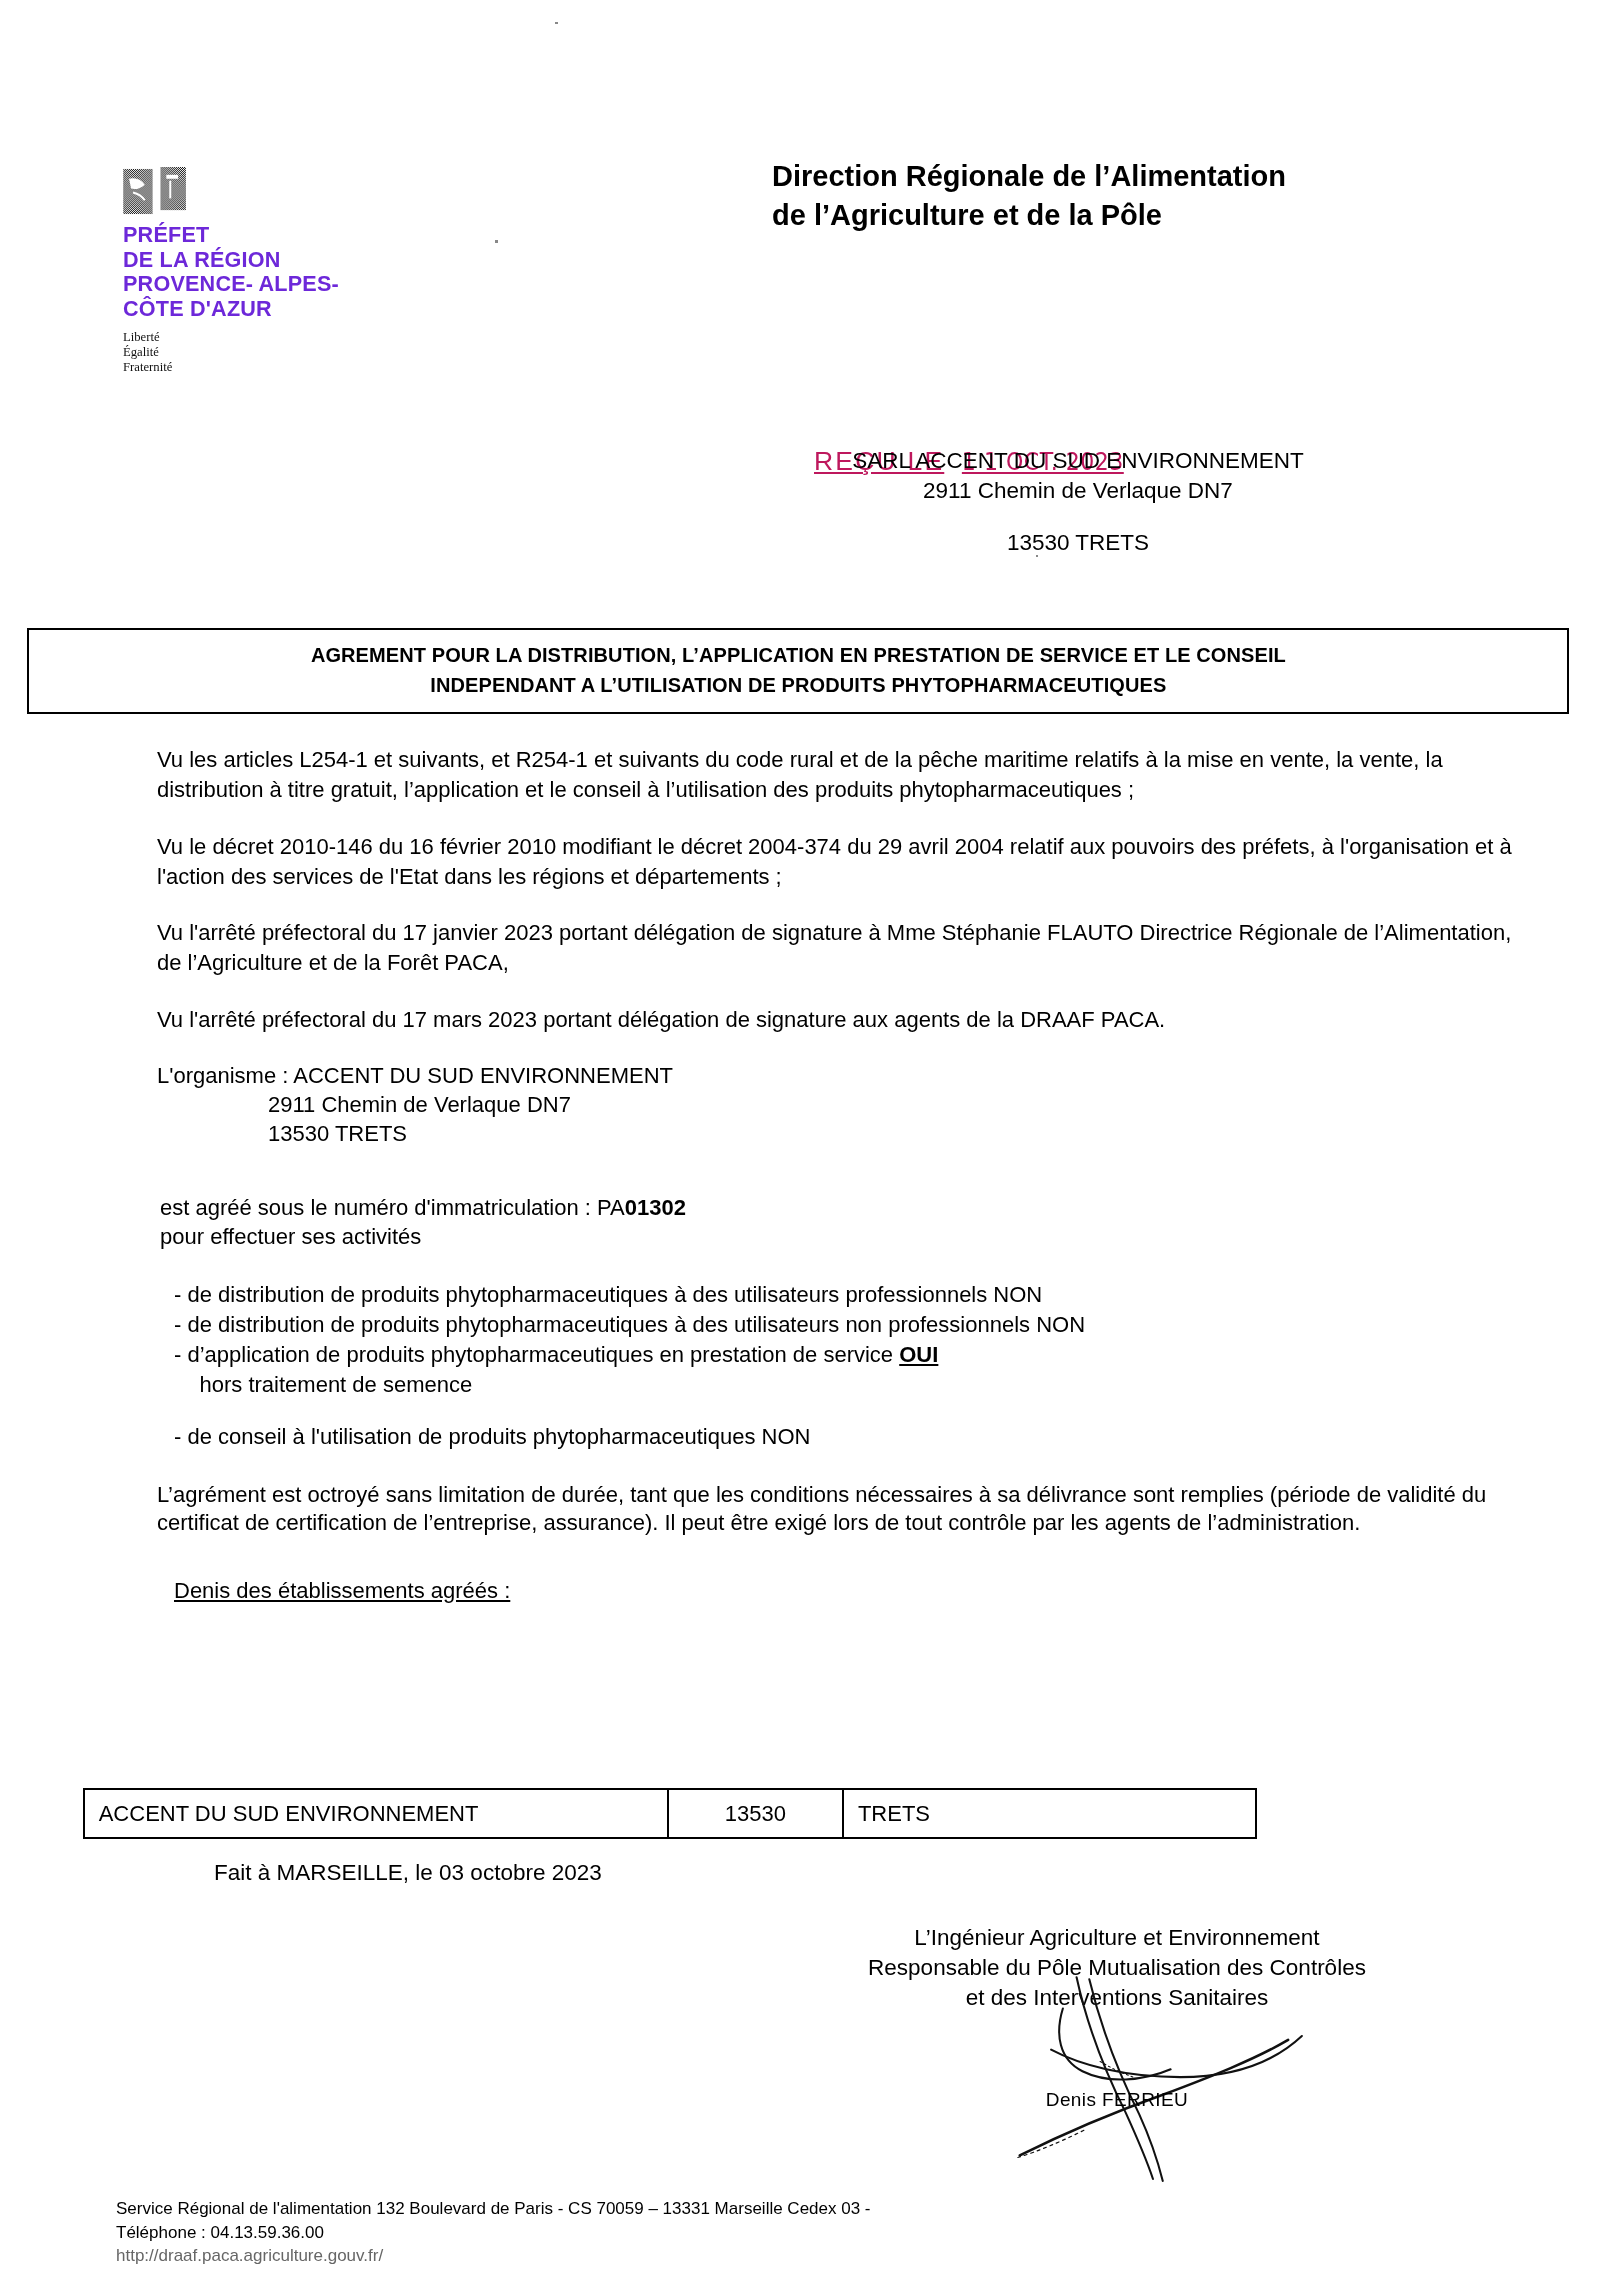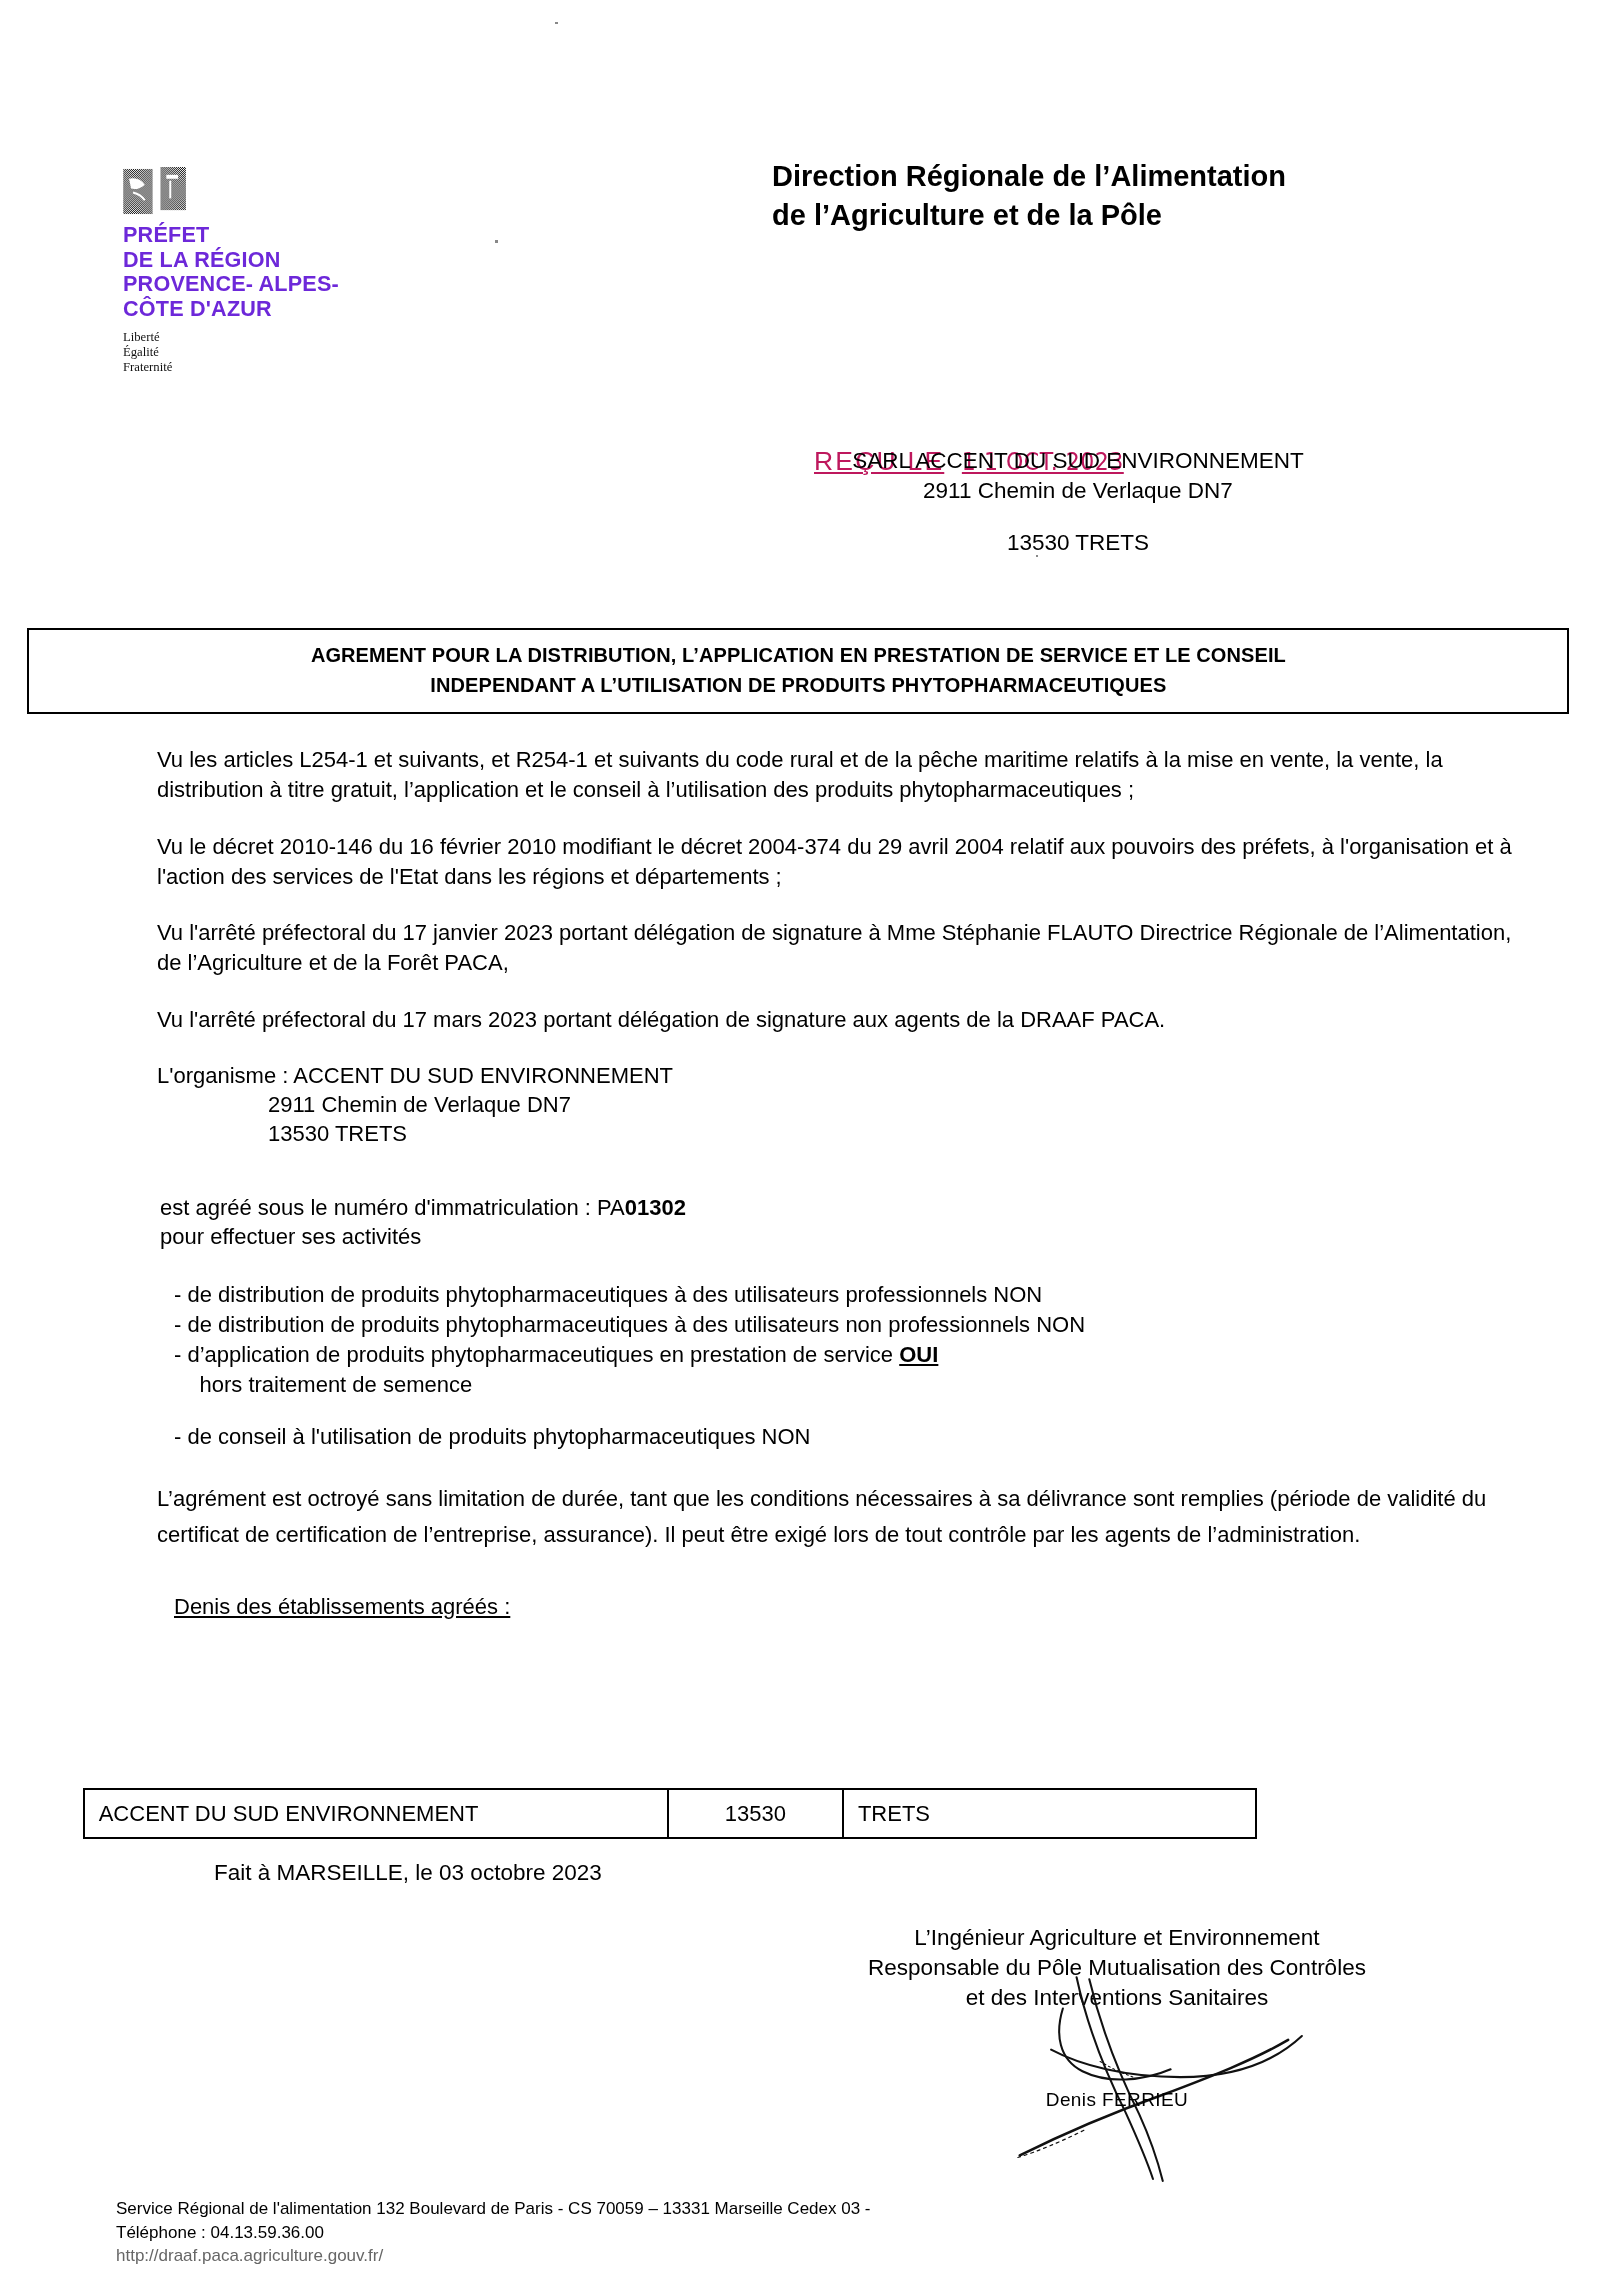--- a/index.html
+++ b/index.html
@@ -161,21 +161,21 @@
   .activities .sub {
     display: block;
     padding-left: 25.5px;
   }
   .activities .spacer { display: block; height: 21.6px; }
   .activities u { text-decoration: underline; font-weight: bold; }
 
   .closing {
     margin: 29px 0 0 0;
     padding: 0 69px 0 157px;
-    line-height: 36px;
+    line-height: 28px;
   }
 
   .liste-label {
     margin: 39px 0 0 0;
     padding: 0 0 0 174px;
   }
   .liste-label span {
     text-decoration: underline;
     font-size: 22px;
   }

